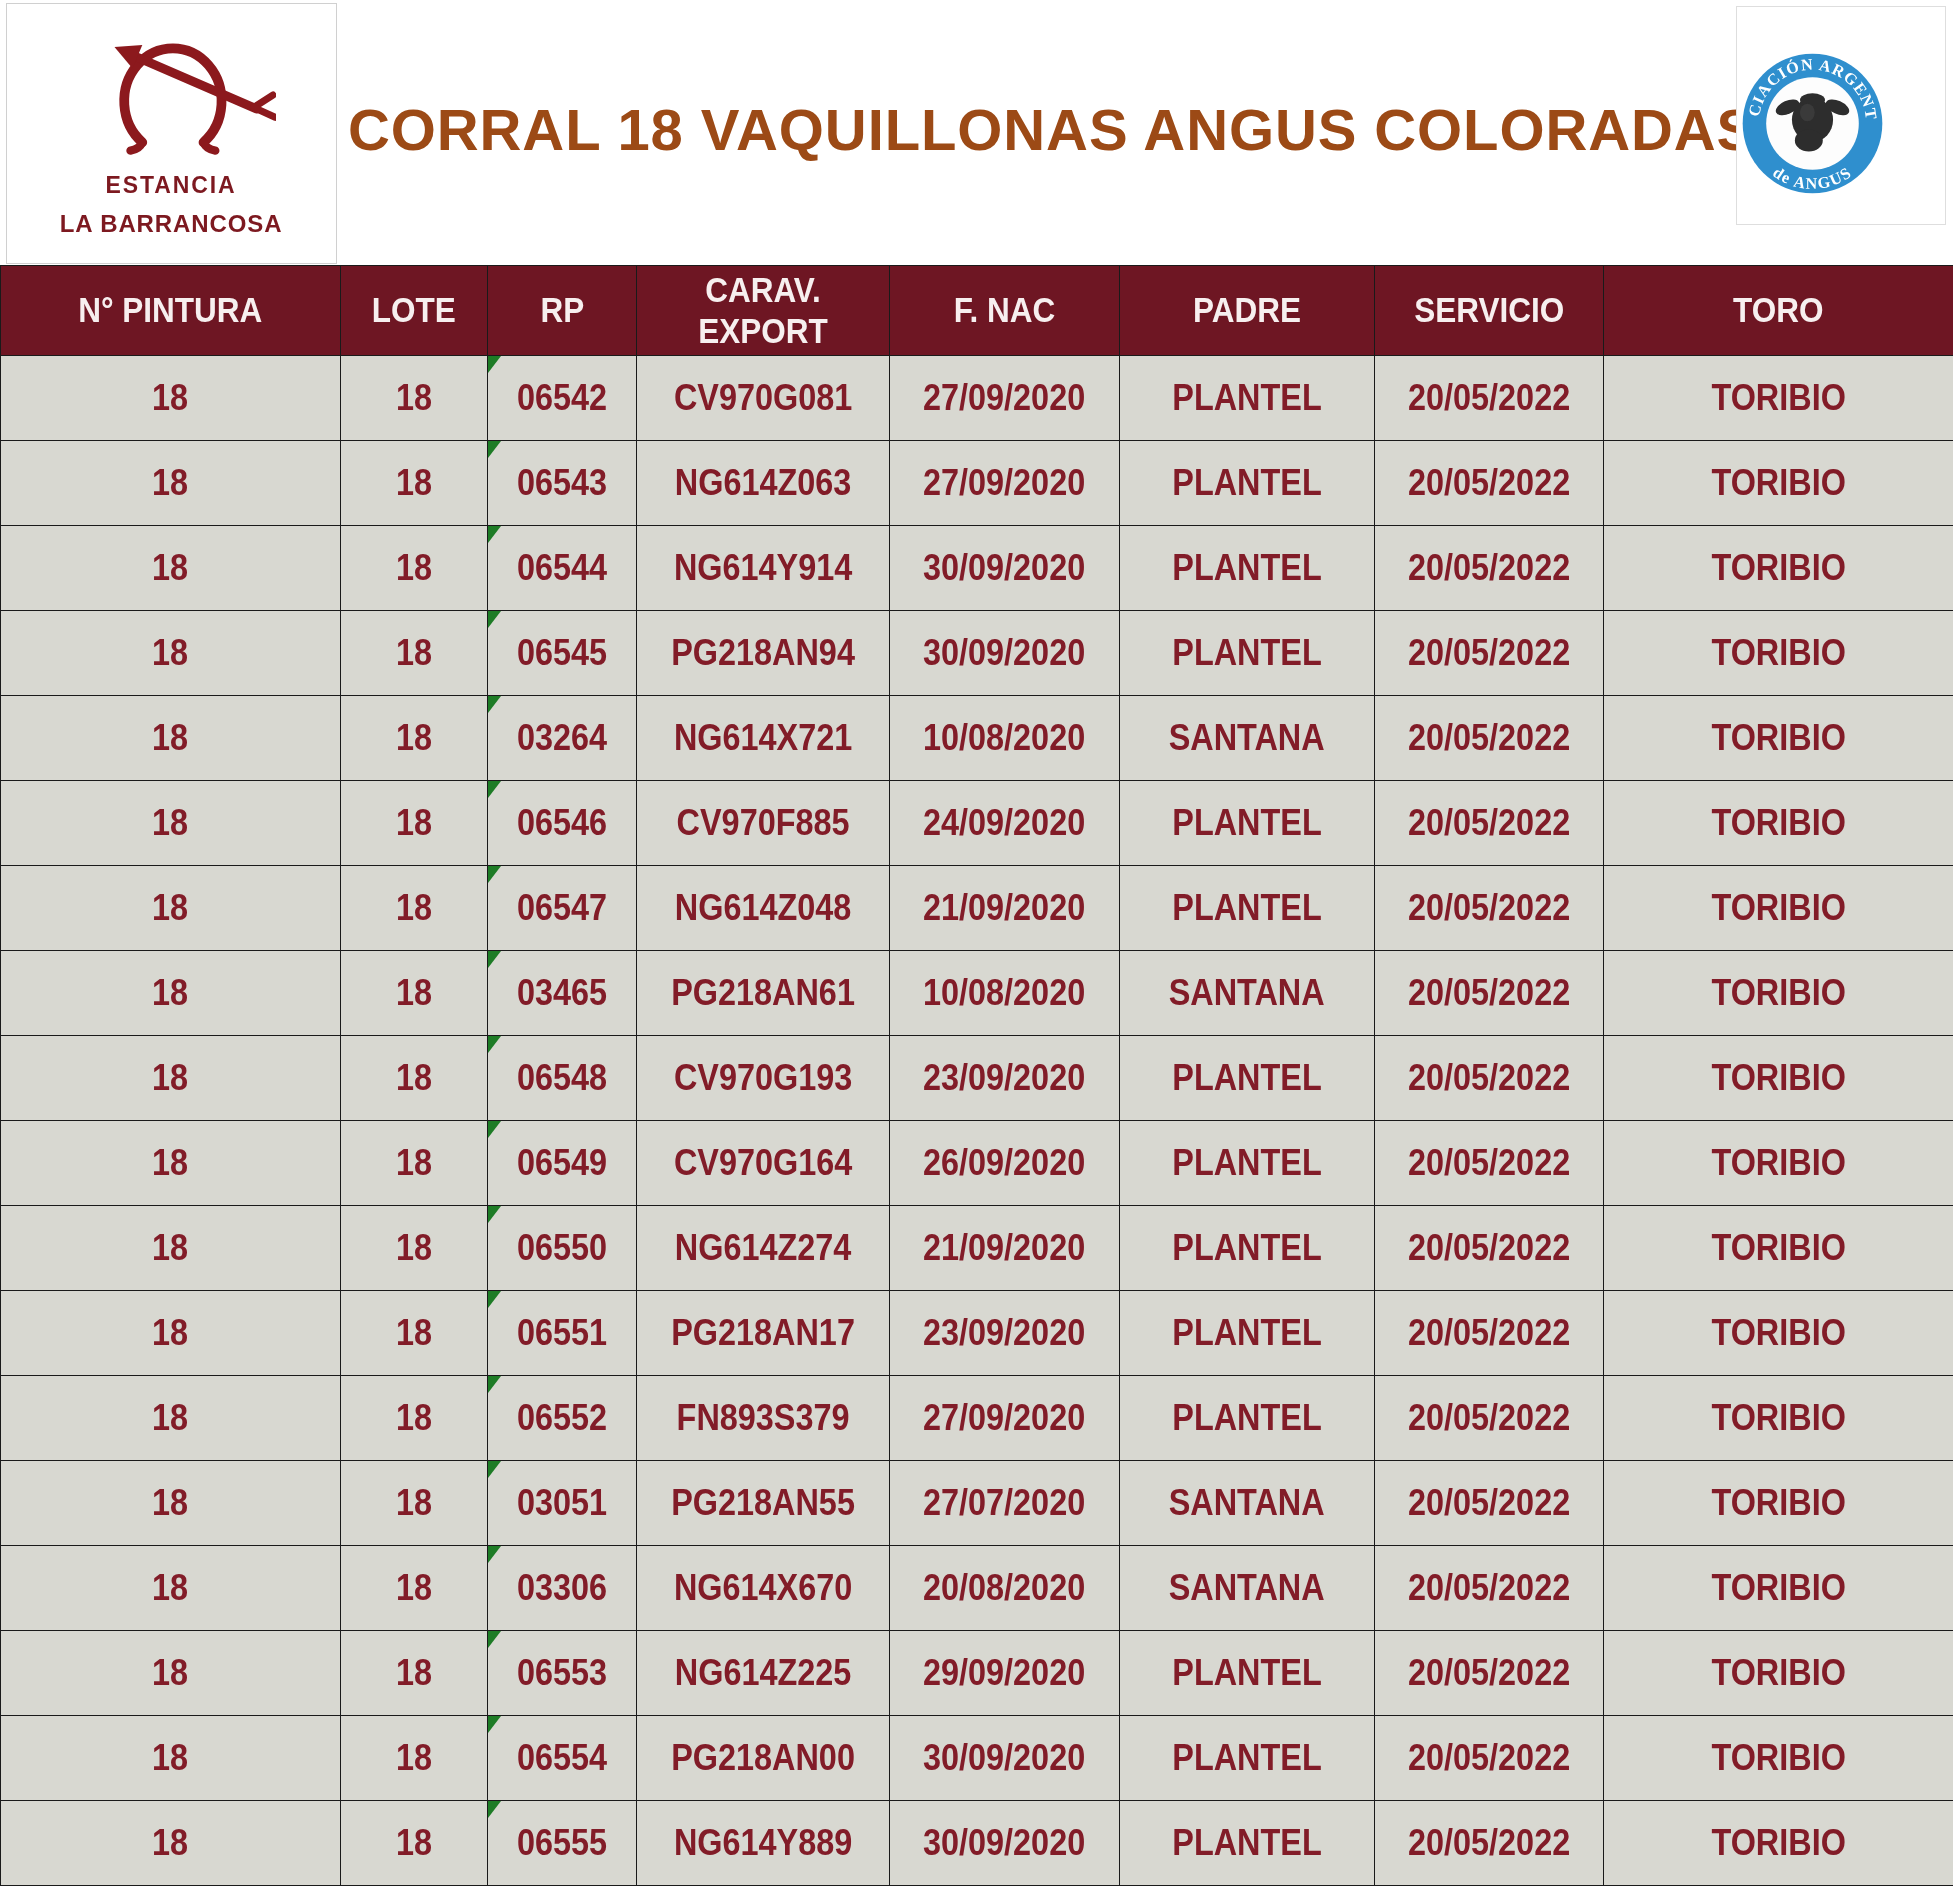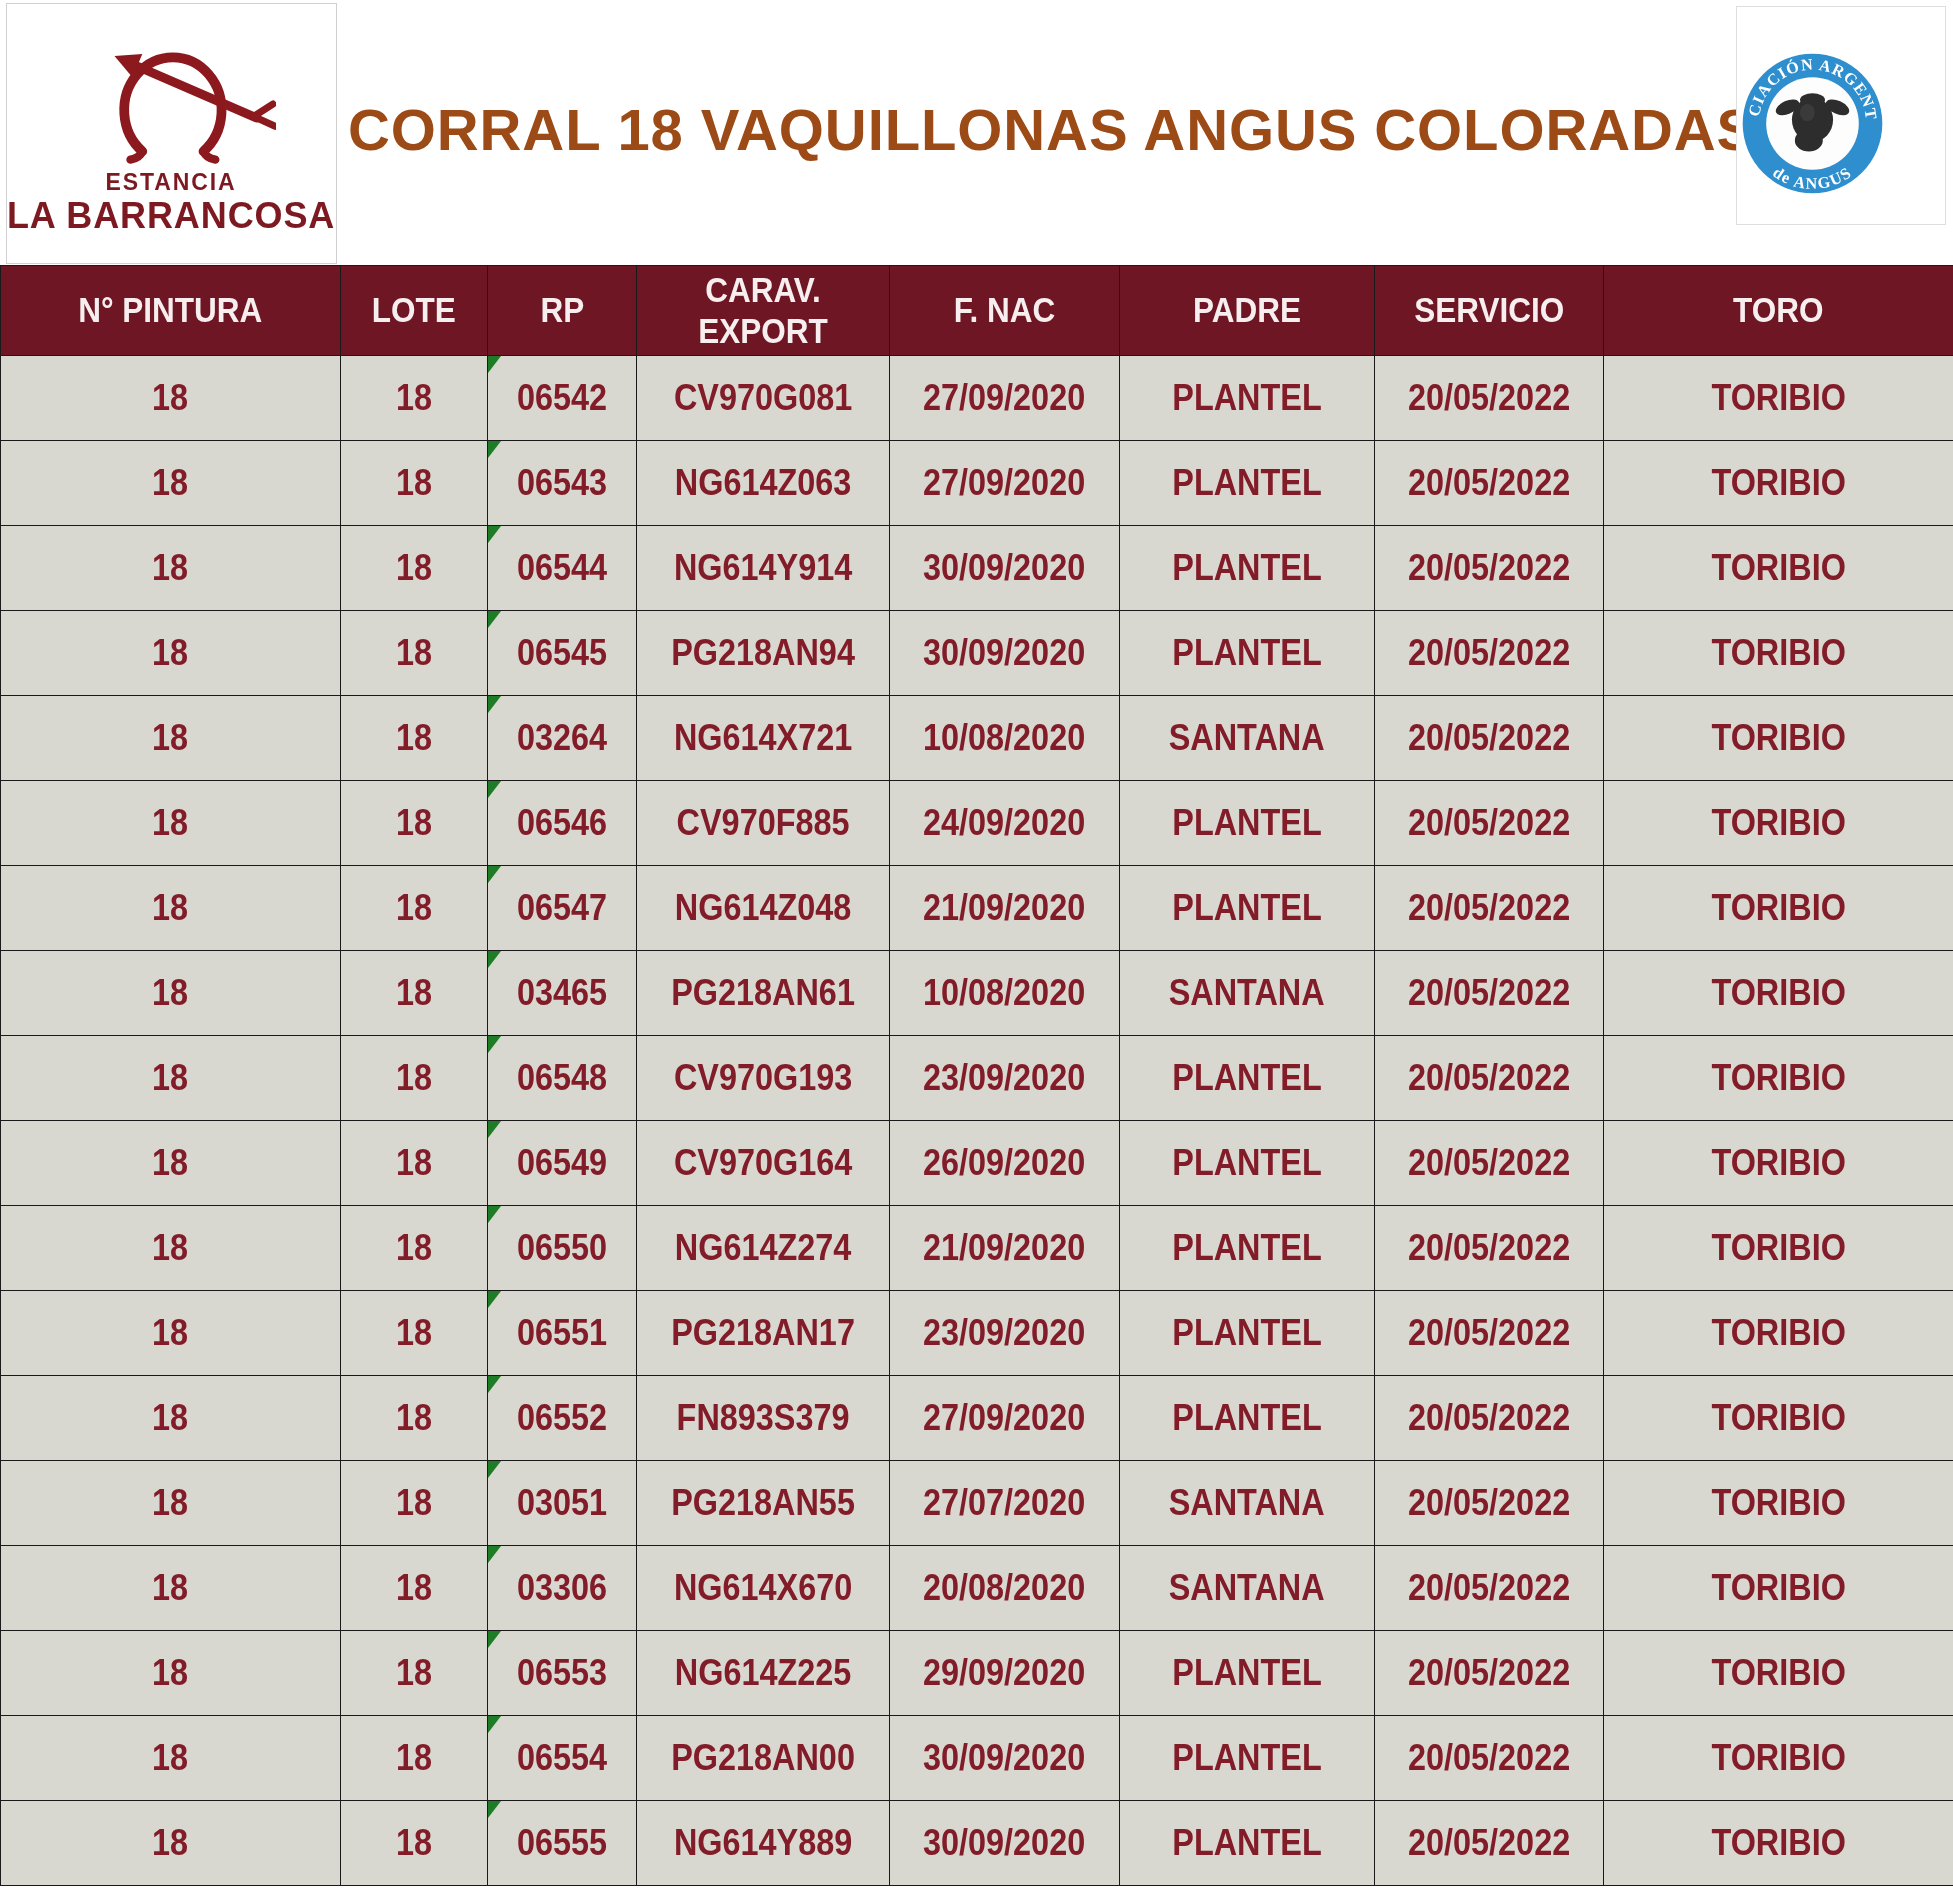--- a/index.html
+++ b/index.html
@@ -20,29 +20,30 @@
   body{
     width:1953px;height:1891px;position:relative;overflow:hidden;
     font-family:"Liberation Sans","DejaVu Sans",sans-serif;
   }
   
   .top-bar{position:relative;width:1953px;height:265px;background:var(--page-bg);}
   .estancia-box{
     position:absolute;left:5.6px;top:2.8px;width:331px;height:261px;
     background:#fff;border:0.9px solid #d0d0d0;
     display:flex;flex-direction:column;align-items:center;justify-content:flex-start;
-    padding-top:11px;
+    padding-top:2px;
+    gap:12px;
   }
   .estancia-box svg{display:block;}
   .estancia-line1{
     color:var(--logo-text-red);font-size:23px;font-weight:600;letter-spacing:1.9px;
     margin-top:1.9px;line-height:1.1;
   }
   .estancia-line2{
-    color:var(--logo-text-red);font-size:36px;font-weight:600;letter-spacing:0.9px;
+    color:var(--logo-text-red);font-size:24px;font-weight:600;letter-spacing:0.9px;
     line-height:1.15;
   }
   .page-title{
     position:absolute;left:348px;top:96px;width:1345px;
     text-align:center;color:var(--title-brown);
     font-size:58px;font-weight:700;letter-spacing:0.9px;white-space:nowrap;
   }
   .angus-box{
     position:absolute;left:1736px;top:5.6px;width:210px;height:219px;
     background:#fff;border:0.9px solid #dedede;

